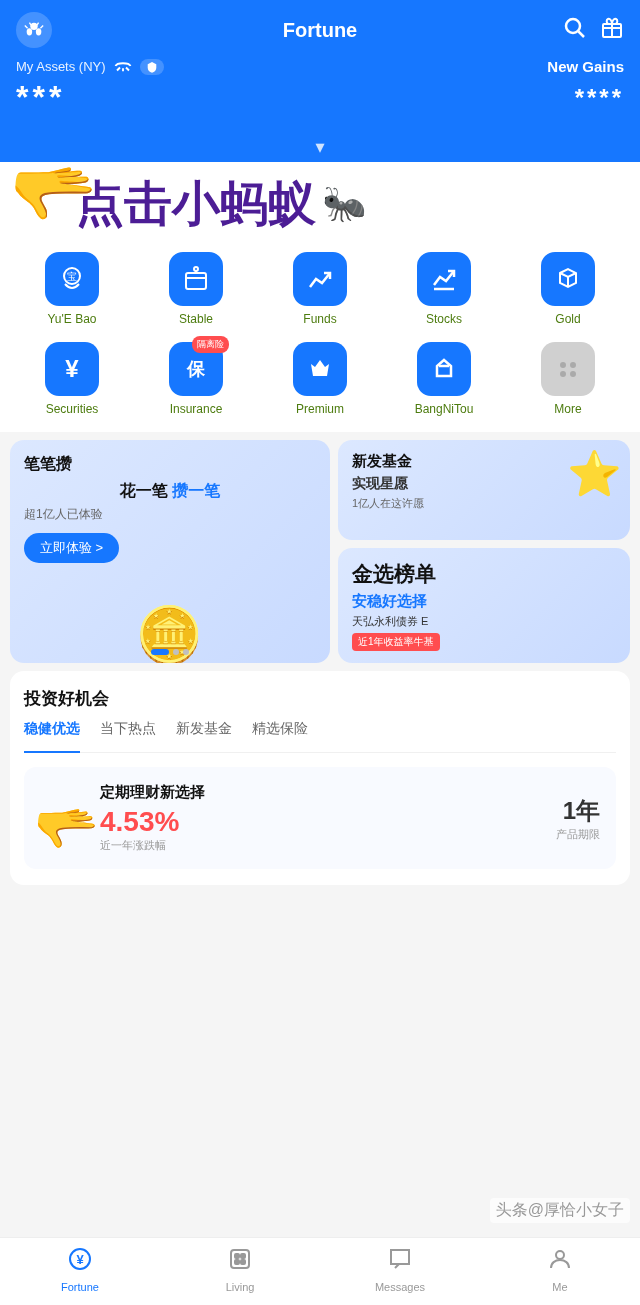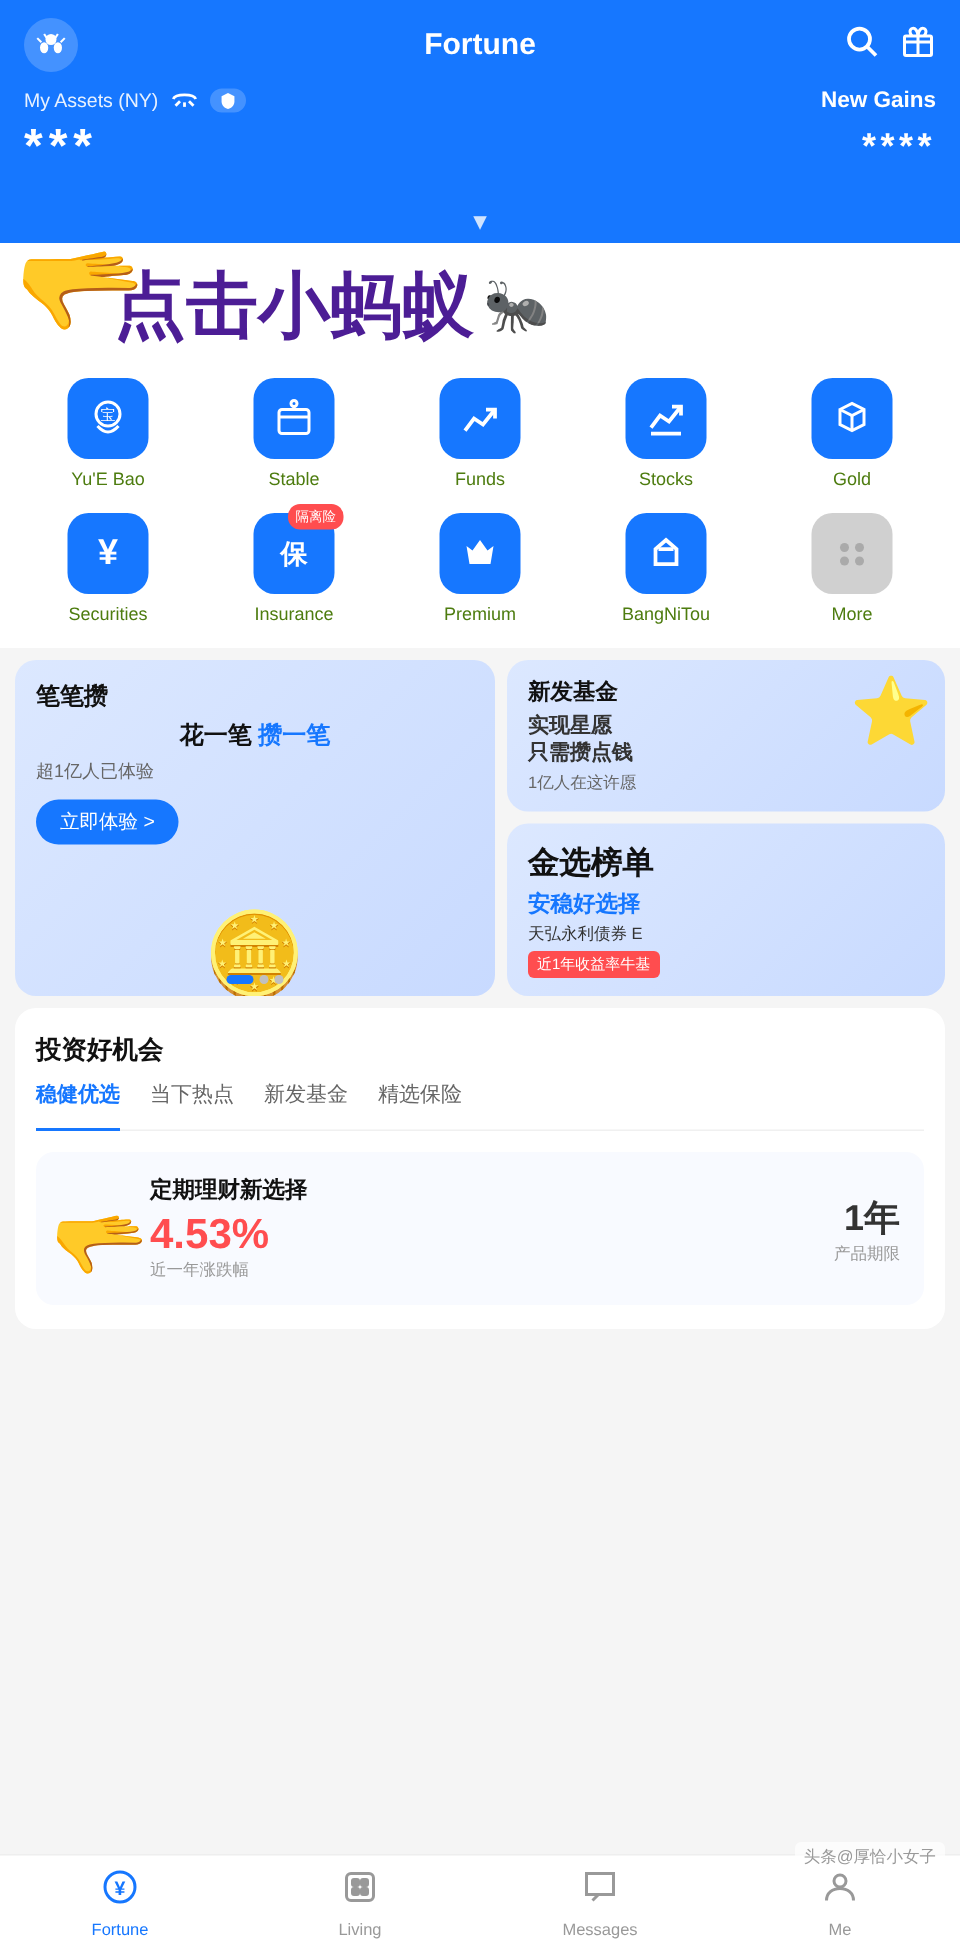--- a/index.html
+++ b/index.html
@@ -288,23 +288,23 @@
       flex: 1;
     }
     .nav-icon { font-size: 24px; color: #999; }
     .nav-icon.active { color: #1677FF; }
     .nav-label { font-size: 11px; color: #999; }
     .nav-label.active { color: #1677FF; }
 
     
     .watermark {
       position: fixed;
-      bottom: 58px;
+      bottom: 82px;
       right: 10px;
-      font-size: 11px;
+      font-size: 16px;
       color: #999;
       background: rgba(255,255,255,0.7);
       padding: 2px 6px;
       border-radius: 4px;
       margin-left: 35px;
     }
   </style>
 </head>
 <body>
 
@@ -505,21 +505,20 @@
       <div class="dot"></div>
       <div class="dot"></div>
     </div>
   </div>
 
   <div style="flex:1; display:flex; flex-direction:column; gap:8px;">
 
     <div style="background: linear-gradient(135deg, #dce8ff 0%, #c8daff 100%); border-radius:14px; padding:12px 14px; min-height:100px; position:relative; overflow:hidden;">
       <div style="font-size:15px; font-weight:700; color:#111; margin-bottom:4px;">新发基金</div>
       <div style="font-size:14px; font-weight:600; color:#333;">实现星愿</div>
-      <div style="font-size:14px; font-weight:600; color:#333;">只需攒点钱</div>
       <div style="font-size:11px; color:#666; margin-top:3px;">1亿人在这许愿</div>
 
       <div style="position:absolute; right:8px; top:8px; font-size:44px;">⭐</div>
     </div>
 
     <div style="background: linear-gradient(135deg, #dce8ff 0%, #c8daff 100%); border-radius:14px; padding:12px 14px; min-height:100px;">
       <div style="font-size:21px; font-weight:700; color:#111; margin-bottom:4px;">金选榜单</div>
       <div style="font-size:15px; font-weight:700; color:#1677FF;">安稳好选择</div>
       <div style="font-size:11px; color:#333; margin-top:3px;">天弘永利债券 E</div>
       <div style="display:inline-block; background:#FF4D4F; color:#fff; font-size:10px; padding:2px 6px; border-radius:4px; margin-top:4px;">近1年收益率牛基</div>

